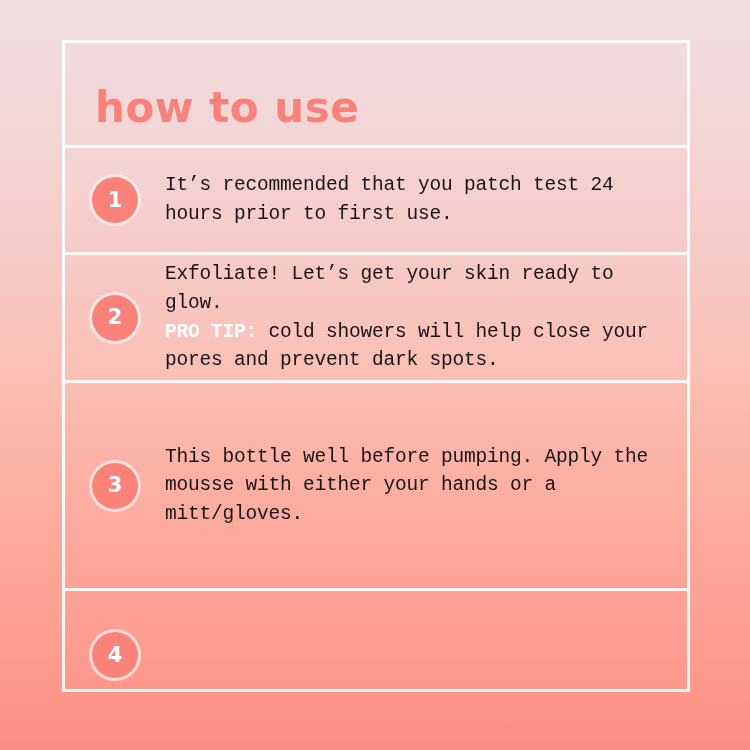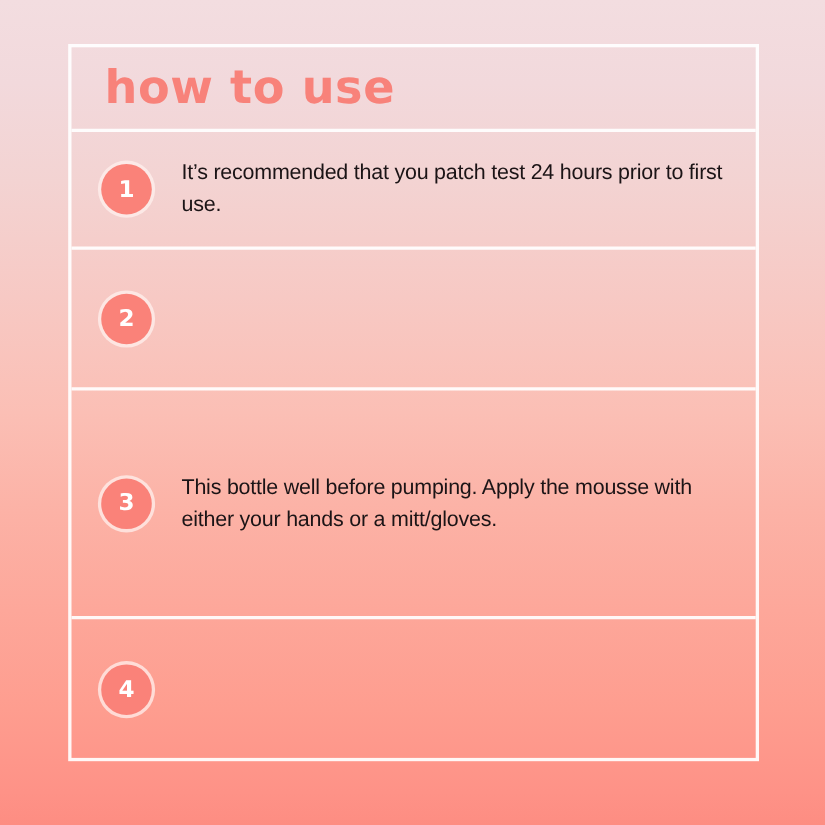--- a/index.html
+++ b/index.html
@@ -44,20 +44,21 @@
   }
 
   
   .header {
     height: 77px;
     flex: 0 0 77px;
     display: flex;
     align-items: center;
     border-bottom: 3px solid rgba(255,255,255,0.92);
     box-sizing: border-box;
+    margin-top: 28px;
   }
   .title {
     margin-left: 30px;
     font-size: 42px;
     font-weight: 700;
     letter-spacing: 0.5px;
     color: #f8827a;
     line-height: 1;
     font-family: "DejaVu Sans", sans-serif;
   }
@@ -104,21 +105,21 @@
     font-family: "DejaVu Sans", sans-serif;
   }
 
   
   .step-body {
     flex: 1 1 auto;
     color: #1b1416;
     font-size: 19.5px;
     line-height: 1.47;
     font-weight: 500;
-    font-family: Liberation Sans, sans-serif;
+    font-family: Liberation Mono, monospace;
     letter-spacing: -0.2px;
     padding-right: 8px;
   }
   .step-body p { margin: 0; }
   .pro-tip {
     color: #ffffff;
     font-weight: 700;
   }
 </style>
 </head>
@@ -143,20 +144,28 @@
         </p>
       </div>
     </div>
 
     <div class="step step-2">
       <div class="badge-wrap">
         <div class="badge">
           <span class="badge-num">2</span>
         </div>
       </div>
+      <div class="step-body">
+        <p>
+          <span>Exfoliate!  Let’s get your skin ready to glow.</span>
+        </p>
+        <p>
+          <span class="pro-tip">PRO TIP:</span><span> cold showers will help close your pores and prevent dark spots.</span>
+        </p>
+      </div>
     </div>
 
     <div class="step step-3">
       <div class="badge-wrap">
         <div class="badge">
           <span class="badge-num">3</span>
         </div>
       </div>
       <div class="step-body">
         <p>

